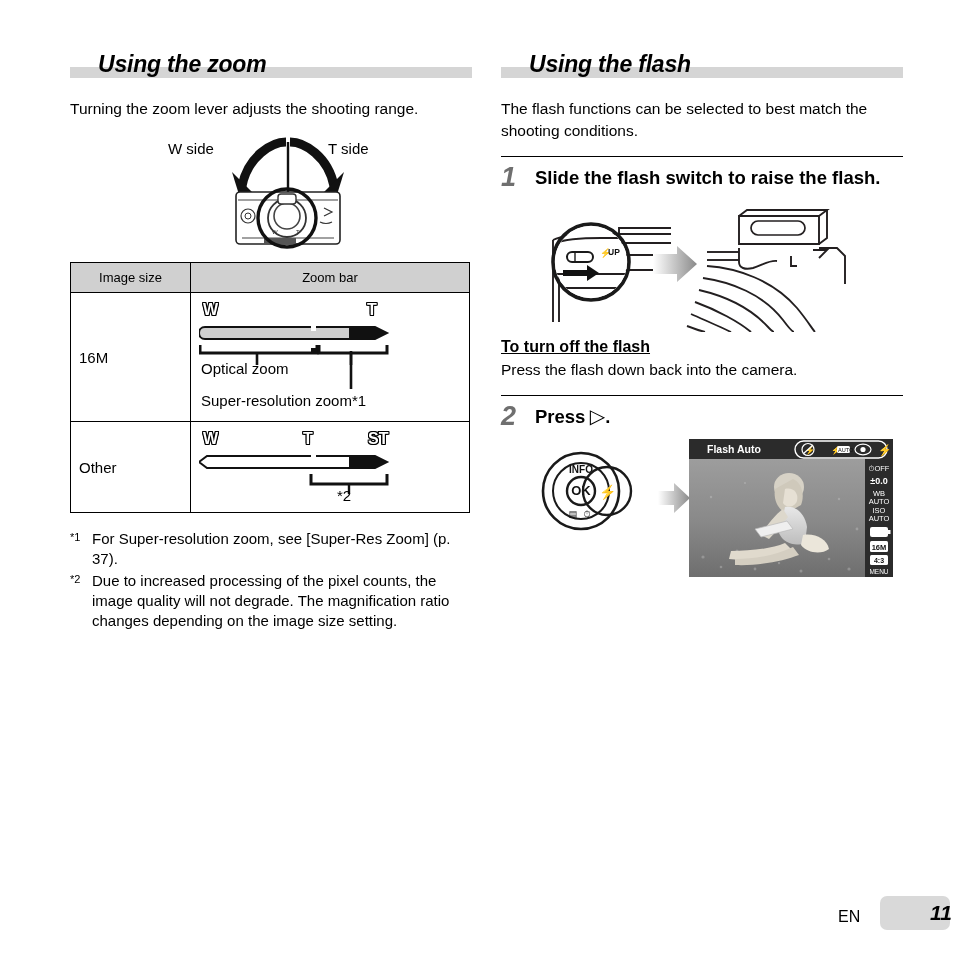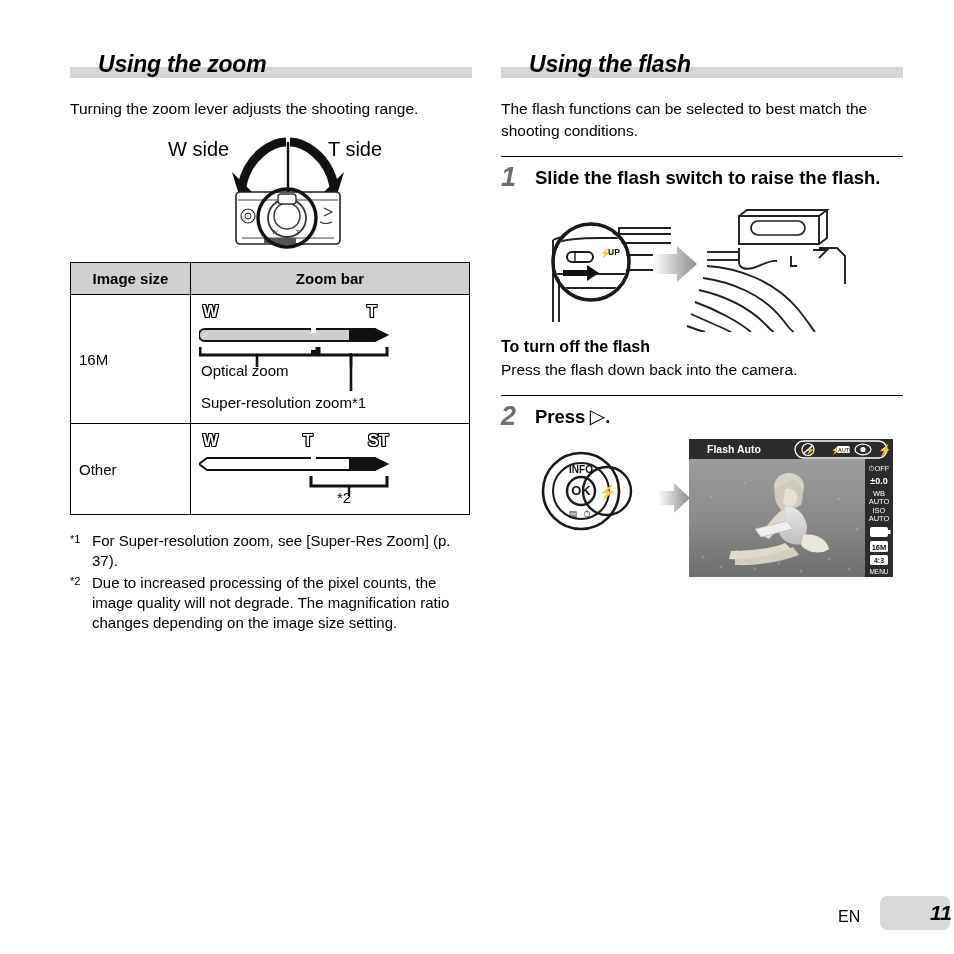--- a/index.html
+++ b/index.html
@@ -33,31 +33,31 @@
     background:transparent;
     padding-right:6px;
     margin-left:28px;
   }
 
   
   .para{font-size:15.5px;line-height:22px;margin:0 0 4px 0;}
 
   
   .lever-fig{position:relative;height:120px;margin-top:14px;}
-  .lever-lab{position:absolute;font-size:20px;line-height:18px;}
+  .lever-lab{position:absolute;font-size:15px;line-height:18px;}
   .lever-lab.w{left:98px;top:6px;}
   .lever-lab.t{left:258px;top:6px;}
   .lever-art{position:absolute;left:158px;top:0px;}
 
   
   table.zt{border-collapse:collapse;width:400px;margin-top:8px;
            table-layout:fixed;}
   table.zt th{
     background:#d0d0d0;border:1px solid #000;
-    font-size:15px;font-weight:bold;padding:7px 4px;
+    font-size:13px;font-weight:normal;padding:7px 4px;
     text-align:center;
   }
   table.zt td{
     border:1px solid #000;font-size:15px;padding:8px 8px;
     vertical-align:middle;
   }
   table.zt .c-size{width:120px;}
   td.sizecell{padding-left:12px;}
   .bar-cell{padding:6px 4px 6px 6px;}
 
@@ -80,21 +80,21 @@
 
   
   .rule{border-top:1.6px solid #000;margin:14px 0 8px 0;}
   .step{position:relative;padding-left:34px;margin-bottom:4px;}
   .step .num{
     position:absolute;left:0;top:-3px;
     font-size:27px;font-weight:bold;font-style:italic;color:#6f6f6f;
     line-height:30px;
   }
   .step .txt{font-size:18.5px;font-weight:bold;line-height:25px;}
-  .subhead{font-size:16px;font-weight:bold;margin:6px 0 3px 0;}
+  .subhead{font-size:16px;font-weight:bold;margin:6px 0 3px 0;text-decoration:underline;}
 
   
   .fig{position:relative;}
   .lcd-row{position:relative;height:150px;margin-top:6px;}
   .dial{position:absolute;left:28px;top:8px;}
   .arrowgray{position:absolute;left:155px;top:44px;}
   .lcd{position:absolute;left:188px;top:4px;}
 
   
   .footer{position:absolute;left:0;right:0;bottom:22px;height:36px;}

